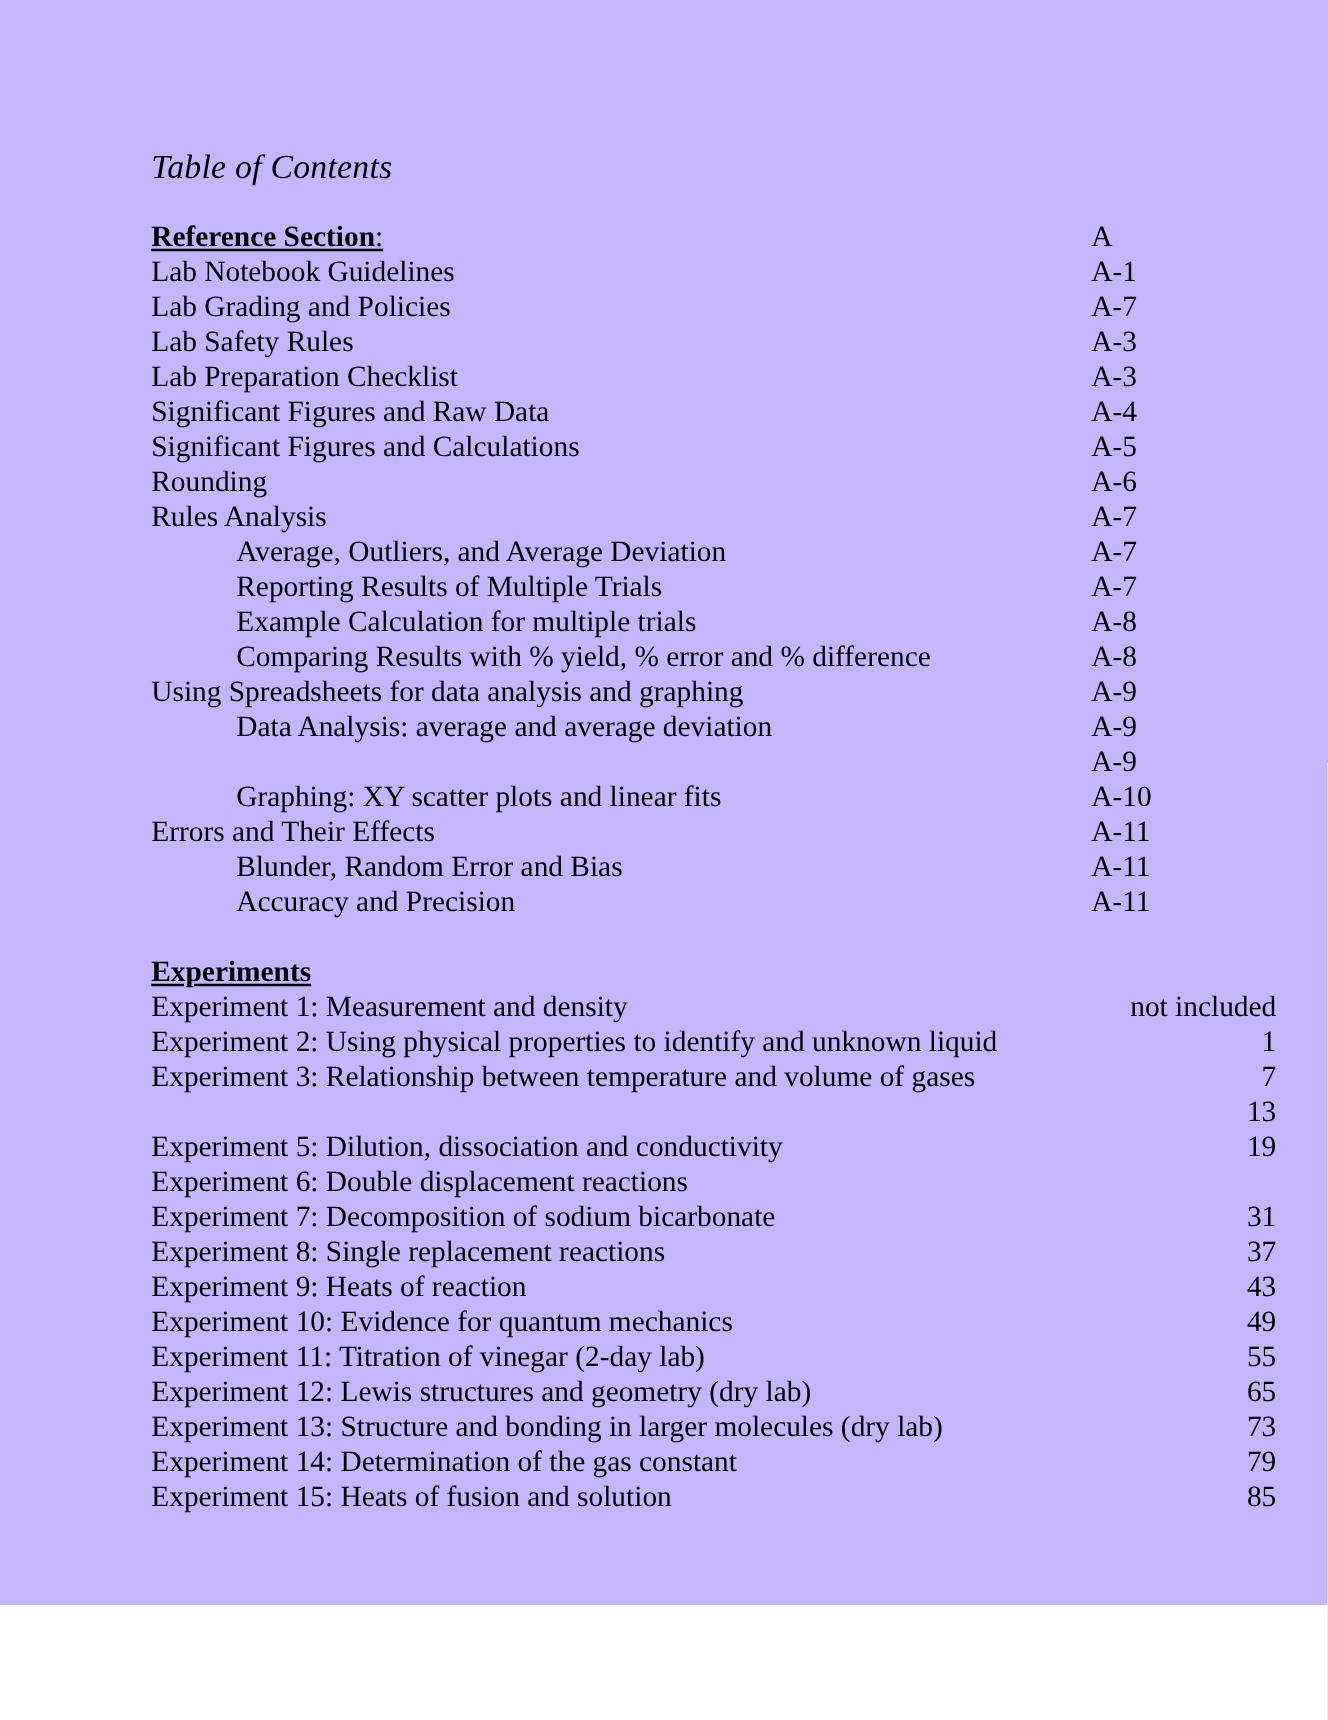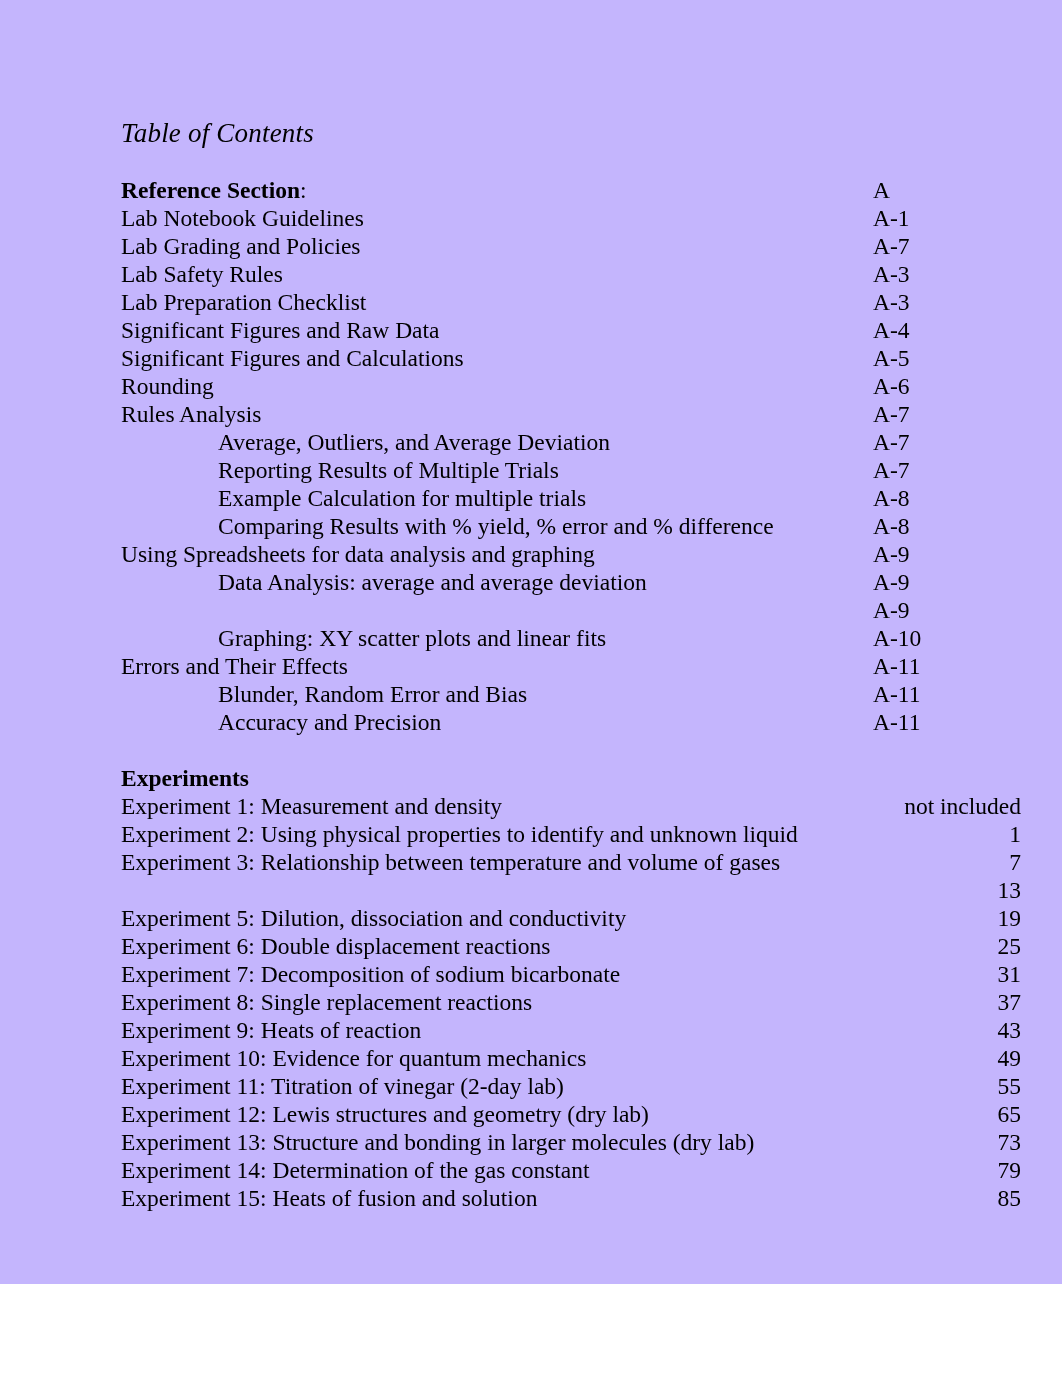--- a/index.html
+++ b/index.html
@@ -52,25 +52,26 @@
     font-size: 23.5px;
     white-space: nowrap;
   }
 
   .toc-line .label {
     display: inline-block;
     white-space: nowrap;
   }
 
   .toc-line.indent .label {
-    margin-left: 97px;
+    margin-left: 68px;
   }
 
   .toc-line.heading .label {
     font-weight: bold;
+    text-decoration: underline;
   }
   .toc-line.heading .label .plain {
     font-weight: normal;
   }
 
   
   .pageno {
     position: absolute;
     top: 0;
     line-height: 28px;
@@ -134,21 +135,21 @@
     <div class="toc-line heading">
       <span class="label">Experiments</span>
     </div>
 
     <div id="experiment-entries">
         <div class="toc-line"><span class="label">Experiment 1: Measurement and density</span><span class="pageno center-col">not included</span></div>
         <div class="toc-line"><span class="label">Experiment 2: Using physical properties to identify and unknown liquid</span><span class="pageno center-col">1</span></div>
         <div class="toc-line"><span class="label">Experiment 3: Relationship between temperature and volume of gases</span><span class="pageno center-col">7</span></div>
         <div class="toc-line"><span class="pageno center-col">13</span></div>
         <div class="toc-line"><span class="label">Experiment 5: Dilution, dissociation and conductivity</span><span class="pageno center-col">19</span></div>
-        <div class="toc-line"><span class="label">Experiment 6: Double displacement reactions</span><span class="pageno center-col">25</span></div>
+        <div class="toc-line"><span class="label">Experiment 6: Double displacement reactions</span></div>
         <div class="toc-line"><span class="label">Experiment 7: Decomposition of sodium bicarbonate</span><span class="pageno center-col">31</span></div>
         <div class="toc-line"><span class="label">Experiment 8: Single replacement reactions</span><span class="pageno center-col">37</span></div>
         <div class="toc-line"><span class="label">Experiment 9: Heats of reaction</span><span class="pageno center-col">43</span></div>
         <div class="toc-line"><span class="label">Experiment 10: Evidence for quantum mechanics</span><span class="pageno center-col">49</span></div>
         <div class="toc-line"><span class="label">Experiment 11: Titration of vinegar (2-day lab)</span><span class="pageno center-col">55</span></div>
         <div class="toc-line"><span class="label">Experiment 12: Lewis structures and geometry (dry lab)</span><span class="pageno center-col">65</span></div>
         <div class="toc-line"><span class="label">Experiment 13: Structure and bonding in larger molecules (dry lab)</span><span class="pageno center-col">73</span></div>
         <div class="toc-line"><span class="label">Experiment 14: Determination of the gas constant</span><span class="pageno center-col">79</span></div>
         <div class="toc-line"><span class="label">Experiment 15: Heats of fusion and solution</span><span class="pageno center-col">85</span></div>
       </div>

